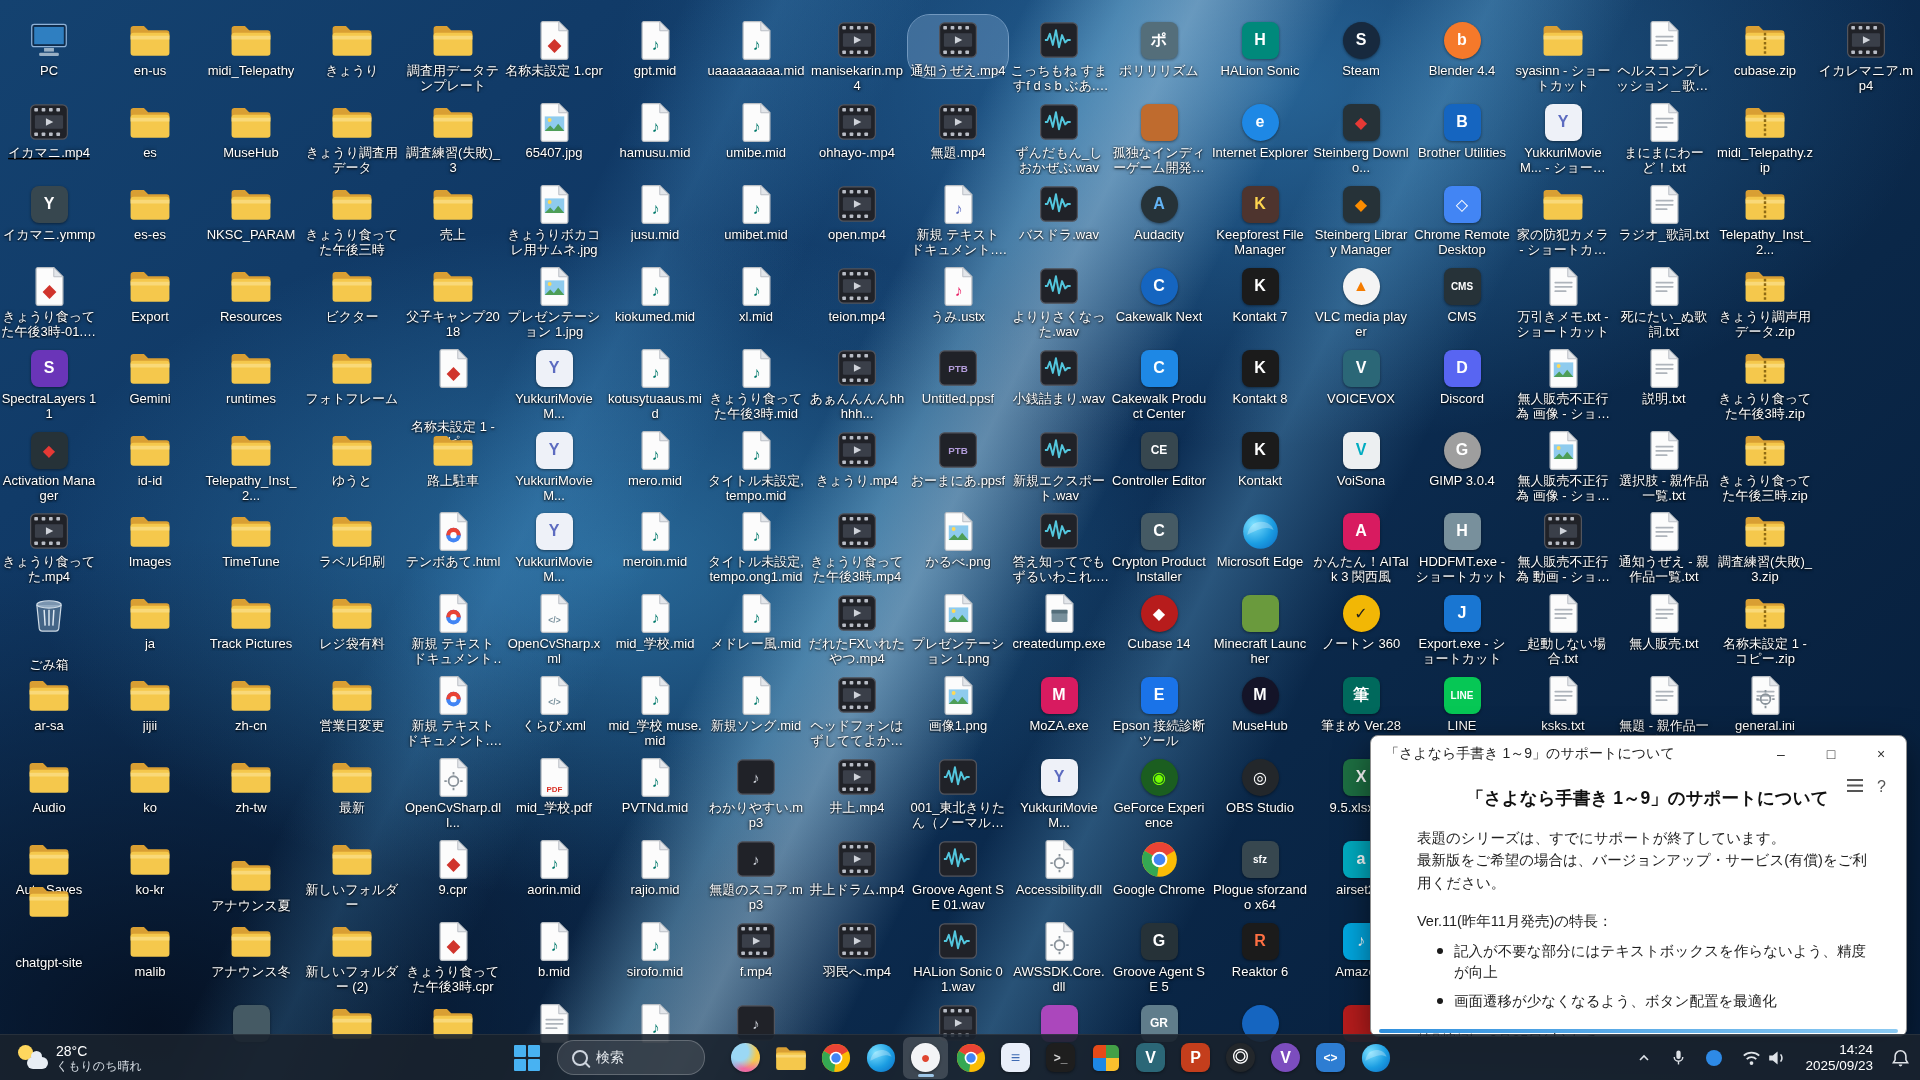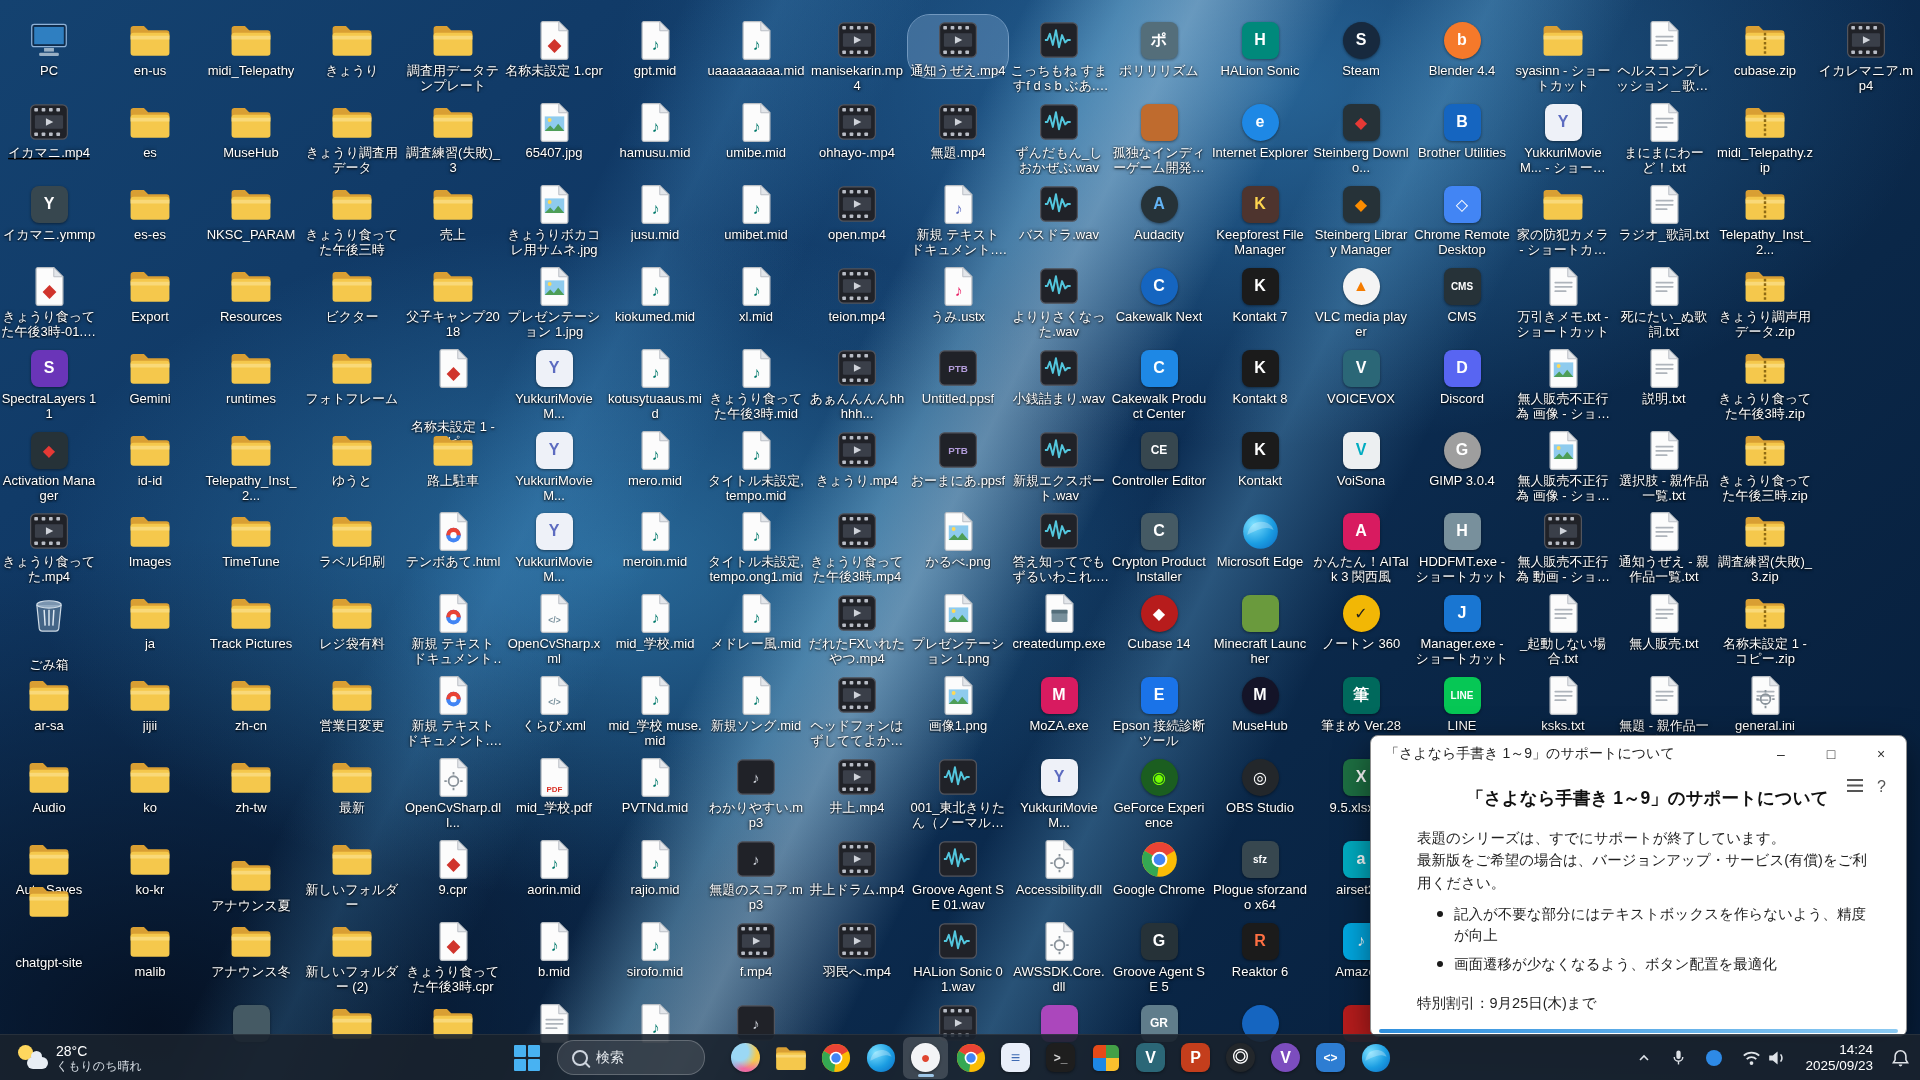--- a/index.html
+++ b/index.html
@@ -2089,21 +2089,21 @@
           </div>
         </div>
         <div class="desk-lbl">HDDFMT.exe - ショートカット</div>
       </div>
       <div class="desk-icon" style="left: 1412px; top: 588px;">
         <div class="ig">
           <div class="tile" style="height: 37px; width: 37px; background: rgb(25, 118, 210); border-radius: 8px;">
             <span style="color: rgb(255, 255, 255); font-size: 16px;">J</span>
           </div>
         </div>
-        <div class="desk-lbl">Manager.exe - ショートカット</div>
+        <div class="desk-lbl">Export.exe - ショートカット</div>
       </div>
       <div class="desk-icon" style="left: 1412px; top: 670px;">
         <div class="ig">
           <div class="tile" style="height: 37px; width: 37px; background: rgb(6, 199, 85); border-radius: 8px;">
             <span style="color: rgb(255, 255, 255); font-size: 10px;">LINE</span>
           </div>
         </div>
         <div class="desk-lbl">LINE</div>
       </div>
       <div class="desk-icon" style="left: 1513px; top: 15px;">
@@ -2494,20 +2494,21 @@
                 <rect y="5.5" width="16" height="2"></rect>
                 <rect y="11" width="16" height="2"></rect>
               </g>
             </svg>
         </span>
         <span>?</span>
       </div>
       <h2 class="dlg-heading">「さよなら手書き 1～9」のサポートについて</h2>
       <div class="dlg-line1">表題のシリーズは、すでにサポートが終了しています。</div>
       <div class="dlg-line2">最新版をご希望の場合は、バージョンアップ・サービス(有償)をご利用ください。</div>
+      <div class="dlg-ver">Ver.11(昨年11月発売)の特長：</div>
       <ul class="dlg-ul">
         <li>
             <span class="bdot"></span>
             <span>記入が不要な部分にはテキストボックスを作らないよう、精度が向上</span>
           </li>
         <li>
             <span class="bdot"></span>
             <span>画面遷移が少なくなるよう、ボタン配置を最適化</span>
           </li>
       </ul>

